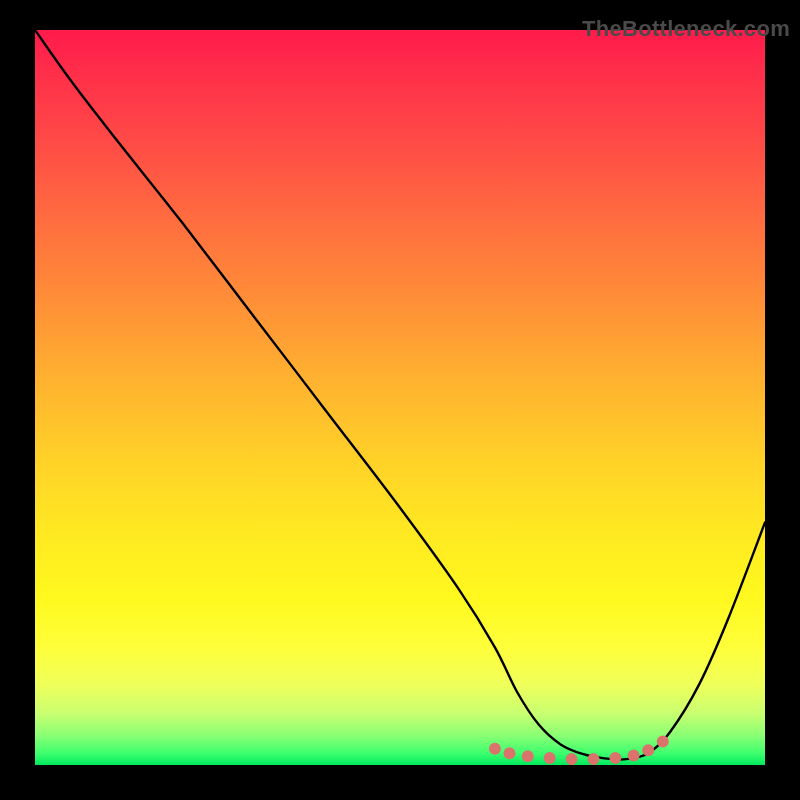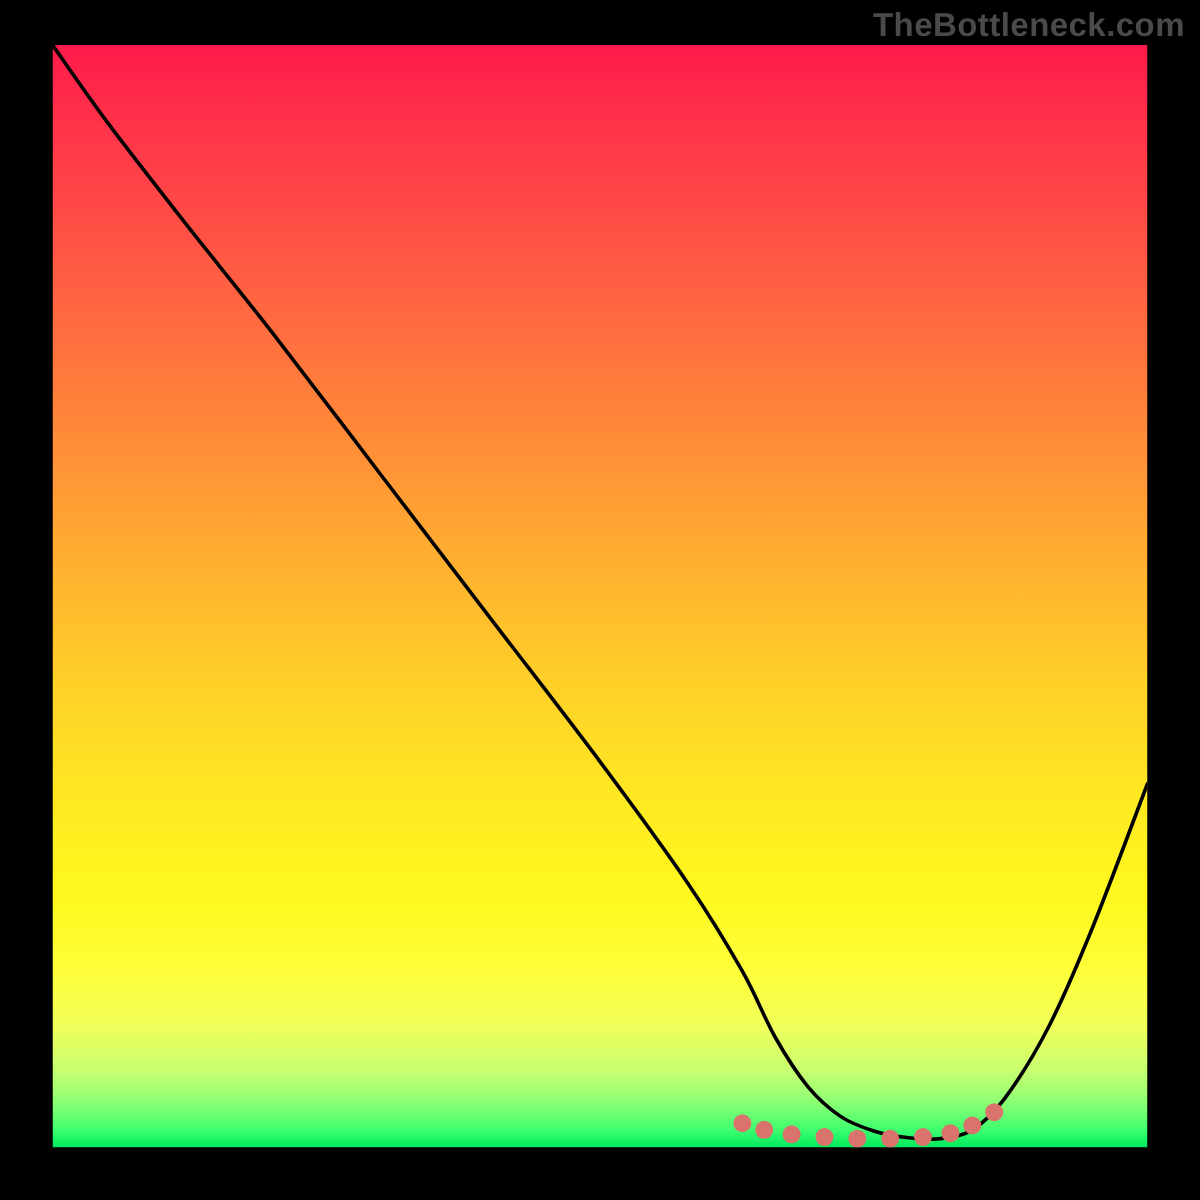--- a/index.html
+++ b/index.html
@@ -12,21 +12,21 @@
     font-family: Arial, Helvetica, sans-serif;
   }
   .frame {
     position: relative;
     width: 800px;
     height: 800px;
     background: #000;
   }
   .watermark {
     position: absolute;
-    top: 4px;
+    top: 16px;
     right: 10px;
     color: #4a4a4a;
     font-size: 22px;
     font-weight: bold;
     letter-spacing: 0.3px;
     z-index: 5;
   }
   .plot-area {
     position: absolute;
     left: 35px;

